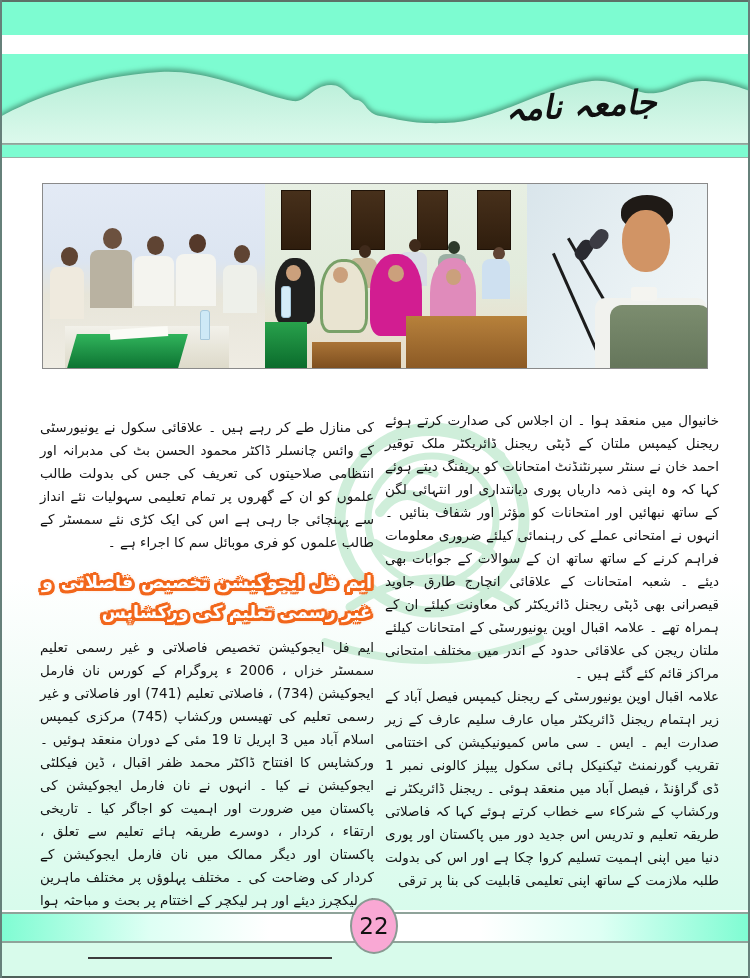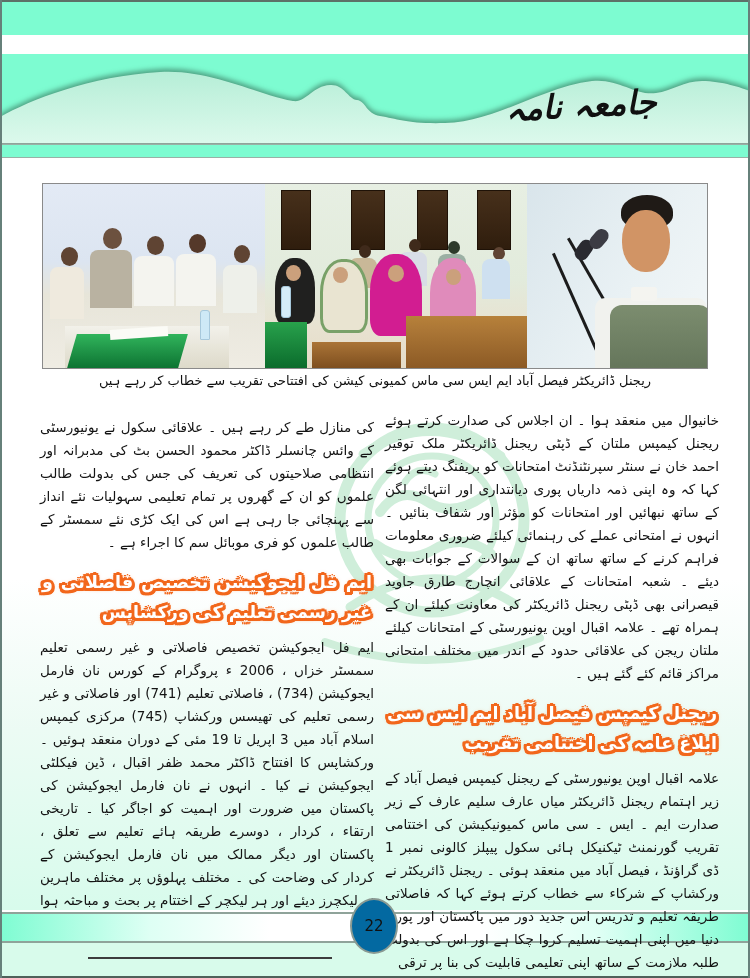--- a/index.html
+++ b/index.html
@@ -88,23 +88,23 @@
 
   
   .footer-band { top:912px; left:0; right:0; height:31px; box-sizing:border-box;
     border-top:2px solid #8fa39a; border-bottom:2px solid #8fa39a;
     background:linear-gradient(90deg,#7efcd2 0%,#defff4 20%,#ffffff 36%,#ffffff 64%,#defff4 80%,#7efcd2 100%); }
   .footer-mint { top:943px; left:0; right:0; height:33px; background:#d8fbeb; }
   .bottom-line { bottom:0; left:0; right:0; height:2px; background:#4f615a; }
   .edge { top:0; bottom:0; width:2px; background:#66807a; z-index:9; }
   .edge-l { left:0; } .edge-r { right:0; }
   .page-badge { top:898px; left:350px; width:48px; height:56px; z-index:10;
-    background:#0369a1; border:2px solid #8a9a93; border-radius:50%;
+    background:#f9a8d4; border:2px solid #8a9a93; border-radius:50%;
     display:flex; align-items:center; justify-content:center;
-    font-size:15px; color:#111; box-sizing:border-box; }
+    font-size:23px; color:#111; box-sizing:border-box; }
 </style>
 </head>
 <body>
 
 <div class="page">
 
   <div class="abs top-line"></div>
   <div class="abs bar-aqua-1"></div>
   <div class="abs bar-white"></div>
 
@@ -191,25 +191,23 @@
       <div class="p3-mic" style="left:28%; top:30%; position:absolute; transform:rotate(35deg);"></div>
       <div class="p3-mic" style="left:36%; top:24%; position:absolute; transform:rotate(40deg); background:#3c3c44;"></div>
       <div class="p3-shirt" style="left:38%; top:62%; width:62%; height:38%;"></div>
       <div class="p3-vest" style="left:46%; top:66%; width:56%; height:34%;"></div>
       <div class="p3-hair" style="left:52%; top:6%; width:52px; height:34px;"></div>
       <div class="p3-face" style="left:53%; top:14%; width:48px; height:62px;"></div>
       <div style="left:58%; top:56%; width:26px; height:14px; background:#f4f4f0; border-radius:3px;"></div>
     </div>
   </div>
 
-  <div class="abs photo-caption">ریجنل ڈائریکٹر فیصل آباد ایم ایس سی ماس کمیونی کیشن کی افتتاحی تقریب سے خطاب کر رہے ہیں</div>
 
   <div class="col col-right">
     <p>خانیوال میں منعقد ہوا ۔ ان اجلاس کی صدارت کرتے ہوئے ریجنل کیمپس ملتان کے ڈپٹی ریجنل ڈائریکٹر ملک توقیر احمد خان نے سنٹر سپرنٹنڈنٹ امتحانات کو بریفنگ دیتے ہوئے کہا کہ وہ اپنی ذمہ داریاں پوری دیانتداری اور انتہائی لگن کے ساتھ نبھائیں اور امتحانات کو مؤثر اور شفاف بنائیں ۔ انہوں نے امتحانی عملے کی رہنمائی کیلئے ضروری معلومات فراہم کرنے کے ساتھ ساتھ ان کے سوالات کے جوابات بھی دیئے ۔ شعبہ امتحانات کے علاقائی انچارج طارق جاوید قیصرانی بھی ڈپٹی ریجنل ڈائریکٹر کی معاونت کیلئے ان کے ہمراہ تھے ۔ علامہ اقبال اوپن یونیورسٹی کے امتحانات کیلئے ملتان ریجن کی علاقائی حدود کے اندر میں مختلف امتحانی مراکز قائم کئے گئے ہیں ۔</p>
-    <div class="heading-orange">ریجنل کیمپس فیصل آباد ایم ایس سی ابلاغ عامہ کی اختتامی تقریب</div>
     <p>علامہ اقبال اوپن یونیورسٹی کے ریجنل کیمپس فیصل آباد کے زیر اہتمام ریجنل ڈائریکٹر میاں عارف سلیم عارف کے زیر صدارت ایم ۔ ایس ۔ سی ماس کمیونیکیشن کی اختتامی تقریب گورنمنٹ ٹیکنیکل ہائی سکول پیپلز کالونی نمبر 1 ڈی گراؤنڈ ، فیصل آباد میں منعقد ہوئی ۔ ریجنل ڈائریکٹر نے ورکشاپ کے شرکاء سے خطاب کرتے ہوئے کہا کہ فاصلاتی طریقہ تعلیم و تدریس اس جدید دور میں پاکستان اور پوری دنیا میں اپنی اہمیت تسلیم کروا چکا ہے اور اس کی بدولت طلبہ ملازمت کے ساتھ اپنی تعلیمی قابلیت کی بنا پر ترقی</p>
   </div>
 
   <div class="col col-left">
     <p>کی منازل طے کر رہے ہیں ۔ علاقائی سکول نے یونیورسٹی کے وائس چانسلر ڈاکٹر محمود الحسن بٹ کی مدبرانہ اور انتظامی صلاحیتوں کی تعریف کی جس کی بدولت طالب علموں کو ان کے گھروں پر تمام تعلیمی سہولیات نئے انداز سے پہنچائی جا رہی ہے اس کی ایک کڑی نئے سمسٹر کے طالب علموں کو فری موبائل سم کا اجراء ہے ۔</p>
     <div class="heading-orange">ایم فل ایجوکیشن تخصیص فاصلاتی و غیر رسمی تعلیم کی ورکشاپس</div>
     <p>ایم فل ایجوکیشن تخصیص فاصلاتی و غیر رسمی تعلیم سمسٹر خزاں ، 2006 ء پروگرام کے کورس نان فارمل ایجوکیشن (734) ، فاصلاتی تعلیم (741) اور فاصلاتی و غیر رسمی تعلیم کی تھیسس ورکشاپ (745) مرکزی کیمپس اسلام آباد میں 3 اپریل تا 19 مئی کے دوران منعقد ہوئیں ۔ ورکشاپس کا افتتاح ڈاکٹر محمد ظفر اقبال ، ڈین فیکلٹی ایجوکیشن نے کیا ۔ انہوں نے نان فارمل ایجوکیشن کی پاکستان میں ضرورت اور اہمیت کو اجاگر کیا ۔ تاریخی ارتقاء ، کردار ، دوسرے طریقہ ہائے تعلیم سے تعلق ، پاکستان اور دیگر ممالک میں نان فارمل ایجوکیشن کے کردار کی وضاحت کی ۔ مختلف پہلوؤں پر مختلف ماہرین نے لیکچرز دیئے اور ہر لیکچر کے اختتام پر بحث و مباحثہ ہوا ۔</p>
     <hr class="end-divider">
   </div>
 

